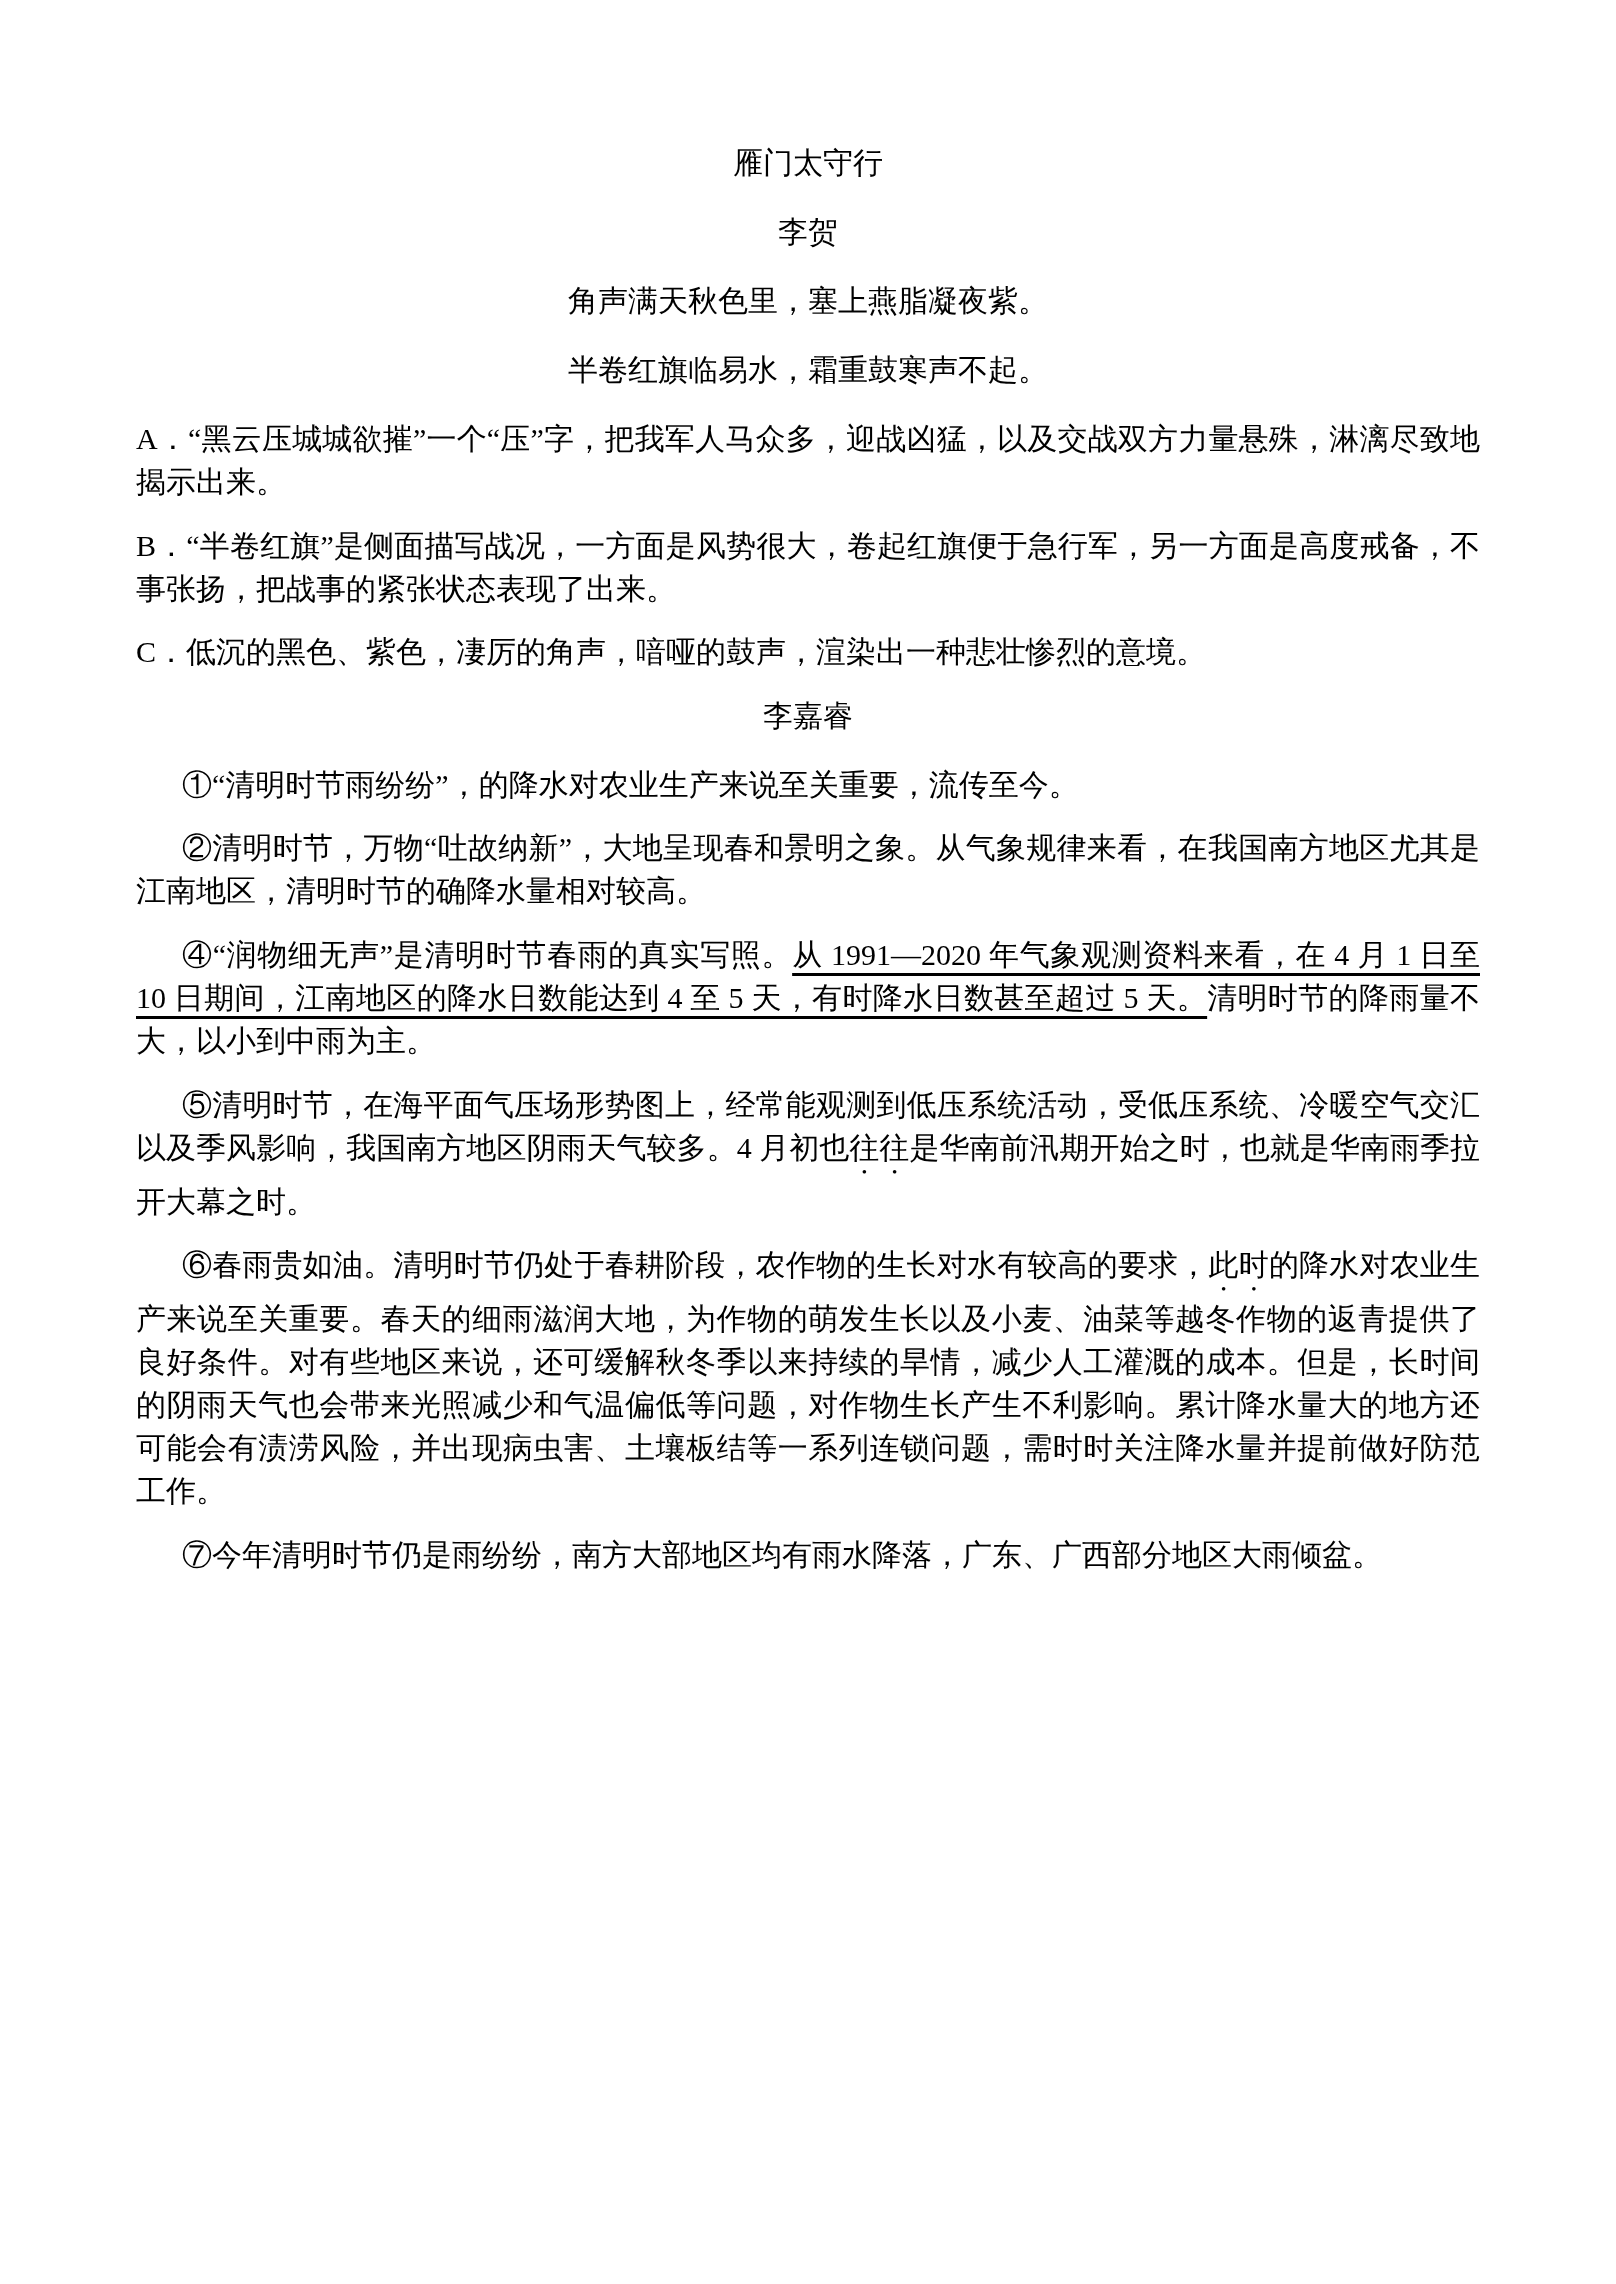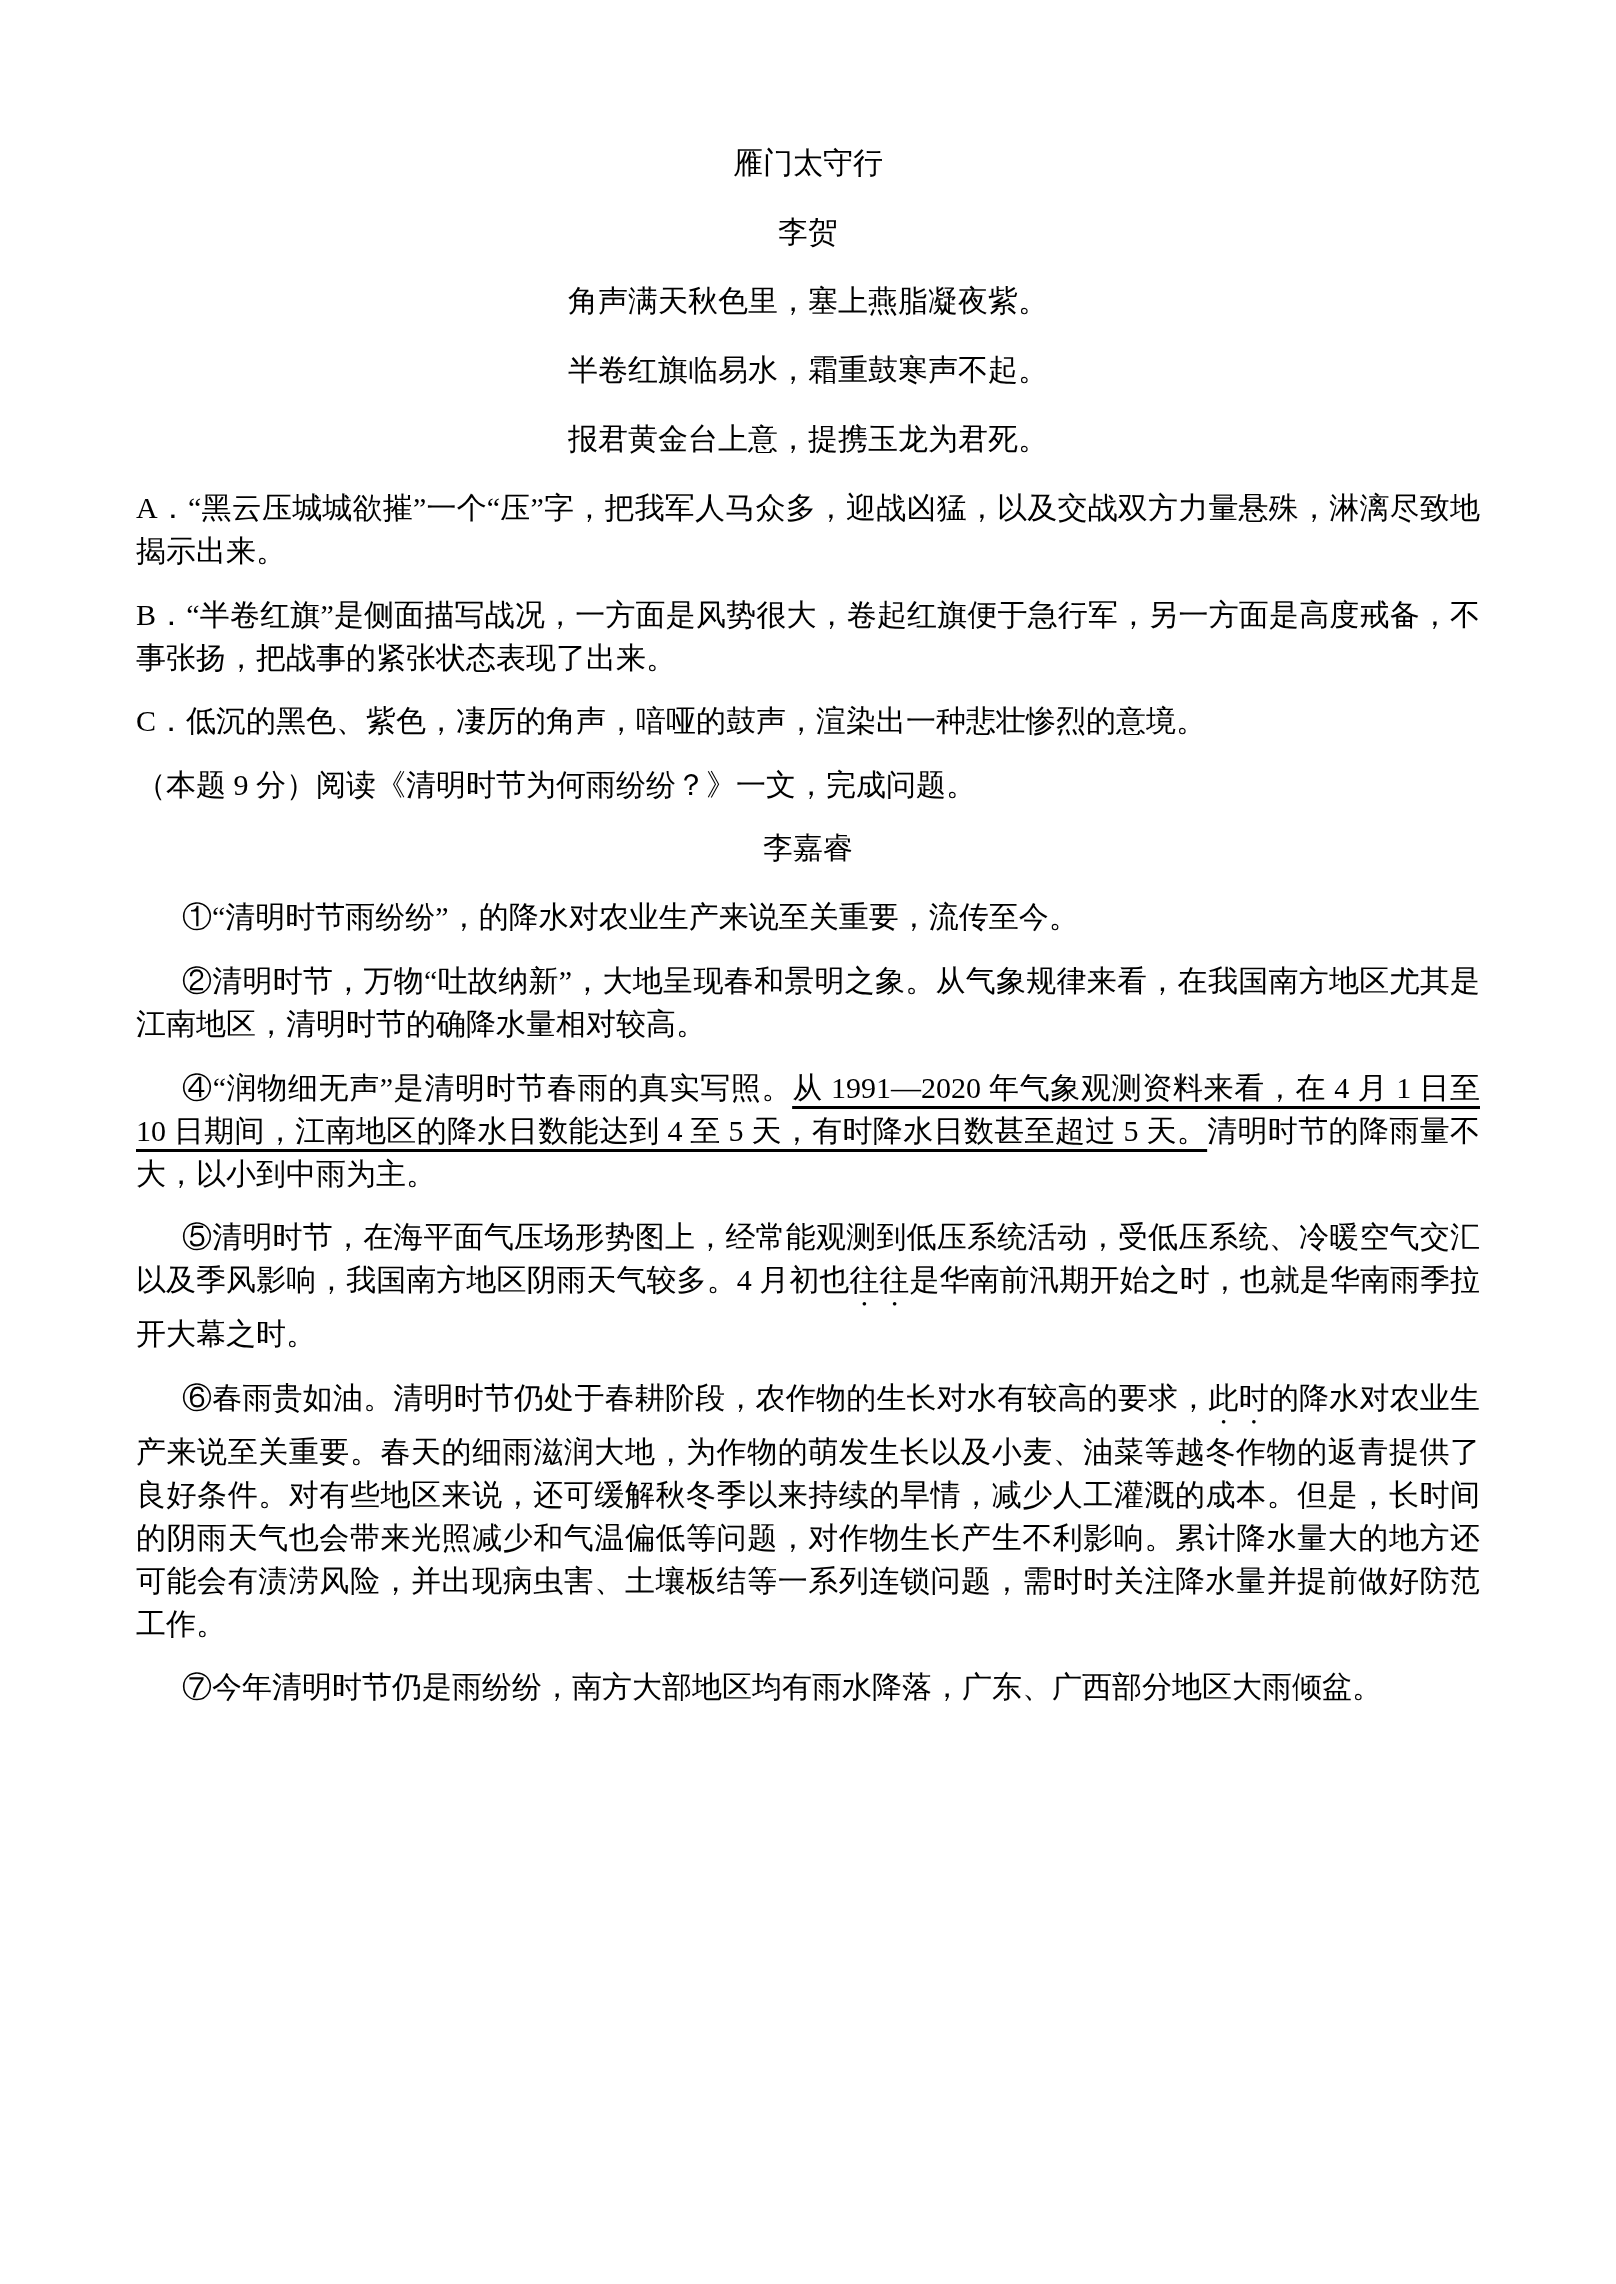--- a/index.html
+++ b/index.html
@@ -36,27 +36,25 @@
 </style>
 </head>
 <body>
 
 <div class="page">
 
   <p class="c">雁门太守行</p>
   <p class="c">李贺</p>
   <p class="c">角声满天秋色里，塞上燕脂凝夜紫。</p>
   <p class="c">半卷红旗临易水，霜重鼓寒声不起。</p>
-  <p class="c">报君黄金台上意，提携玉龙为君死。</p>
 
   <p><span class="lbl">A．</span><span>“黑云压城城欲摧”一个“压”字，把我军人马众多，迎战凶猛，以及交战双方力量悬殊，淋漓尽致地揭示出来。</span></p>
   <p><span class="lbl">B．</span><span>“半卷红旗”是侧面描写战况，一方面是风势很大，卷起红旗便于急行军，另一方面是高度戒备，不事张扬，把战事的紧张状态表现了出来。</span></p>
   <p><span class="lbl">C．</span><span>低沉的黑色、紫色，凄厉的角声，喑哑的鼓声，渲染出一种悲壮惨烈的意境。</span></p>
 
-  <p>（本题 9 分）阅读《清明时节为何雨纷纷？》一文，完成问题。</p>
 
   <p class="c">李嘉睿</p>
 
   <p class="ind">①“清明时节雨纷纷”，的降水对农业生产来说至关重要，流传至今。</p>
   <p class="ind">②清明时节，万物“吐故纳新”，大地呈现春和景明之象。从气象规律来看，在我国南方地区尤其是江南地区，清明时节的确降水量相对较高。</p>
 
   <p class="ind"><span>④“润物细无声”是清明时节春雨的真实写照。</span><span class="ul">从 1991—2020 年气象观测资料来看，在 4 月 1 日至 10 日期间，江南地区的降水日数能达到 4 至 5 天，有时降水日数甚至超过 5 天。</span><span>清明时节的降雨量不大，以小到中雨为主。</span></p>
 
   <p class="ind"><span>⑤清明时节，在海平面气压场形势图上，经常能观测到低压系统活动，受低压系统、冷暖空气交汇以及季风影响，我国南方地区阴雨天气较多。4 月初也</span><span class="dots">往往</span><span>是华南前汛期开始之时，也就是华南雨季拉开大幕之时。</span></p>
 

